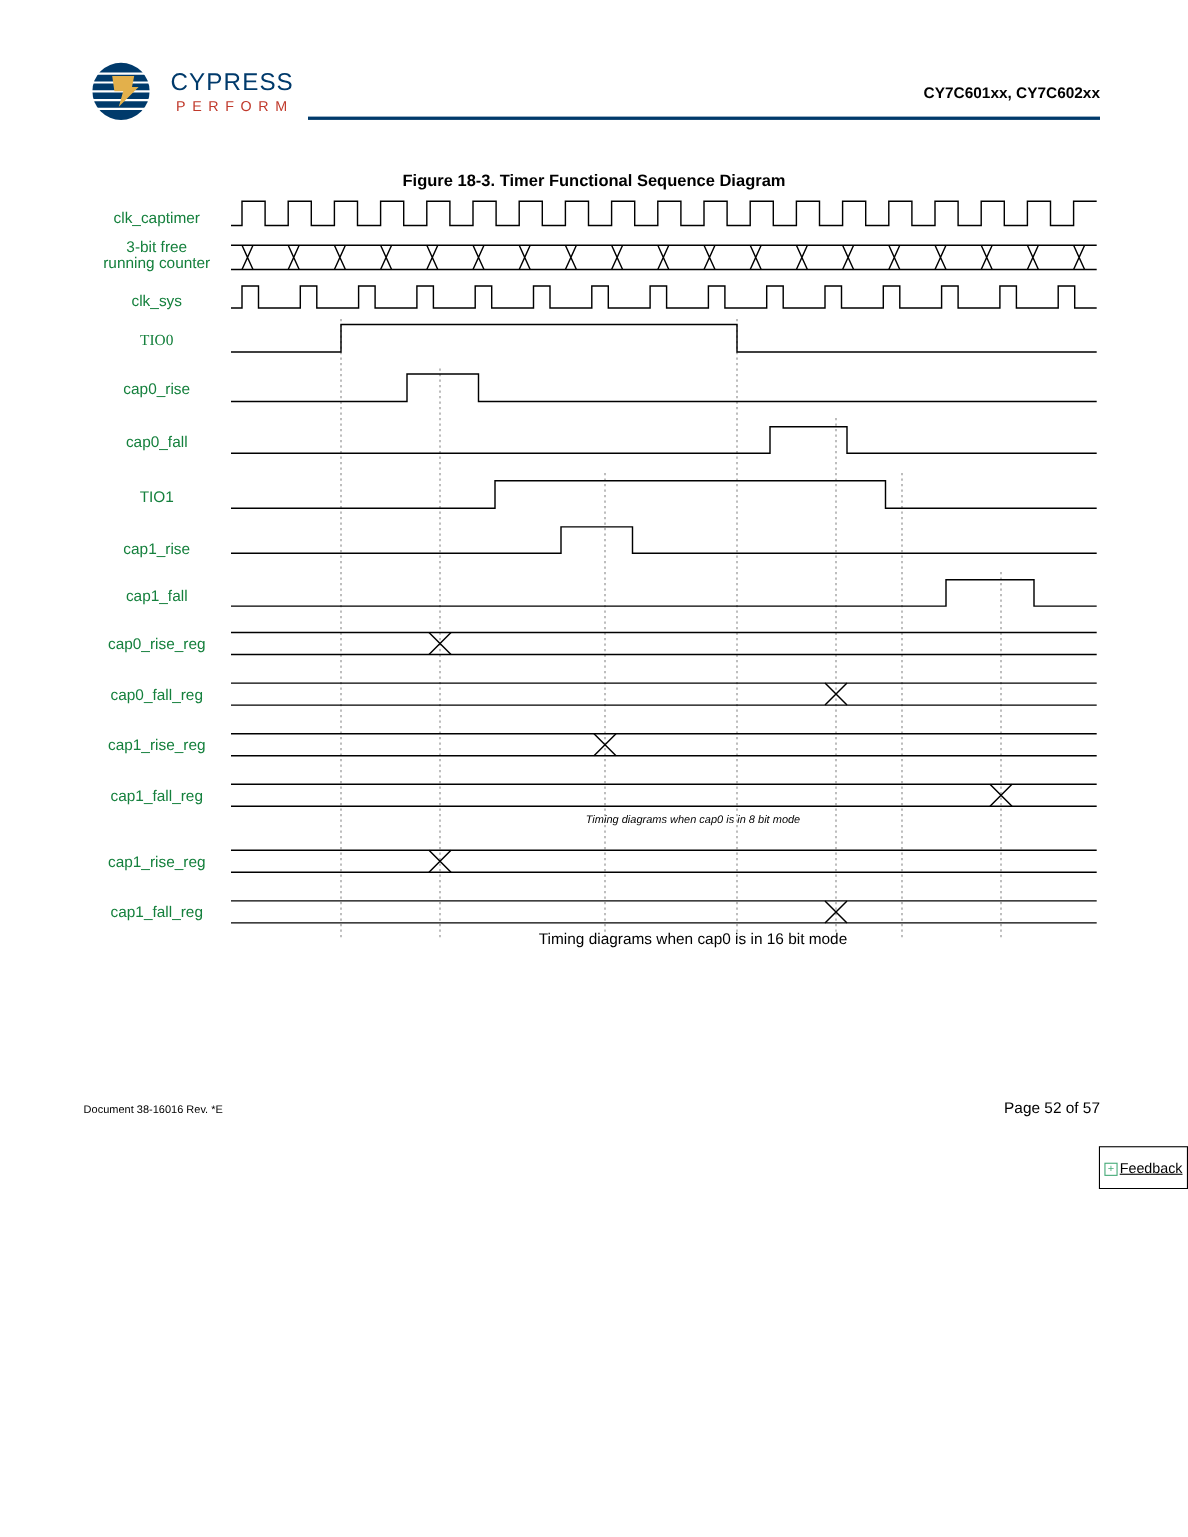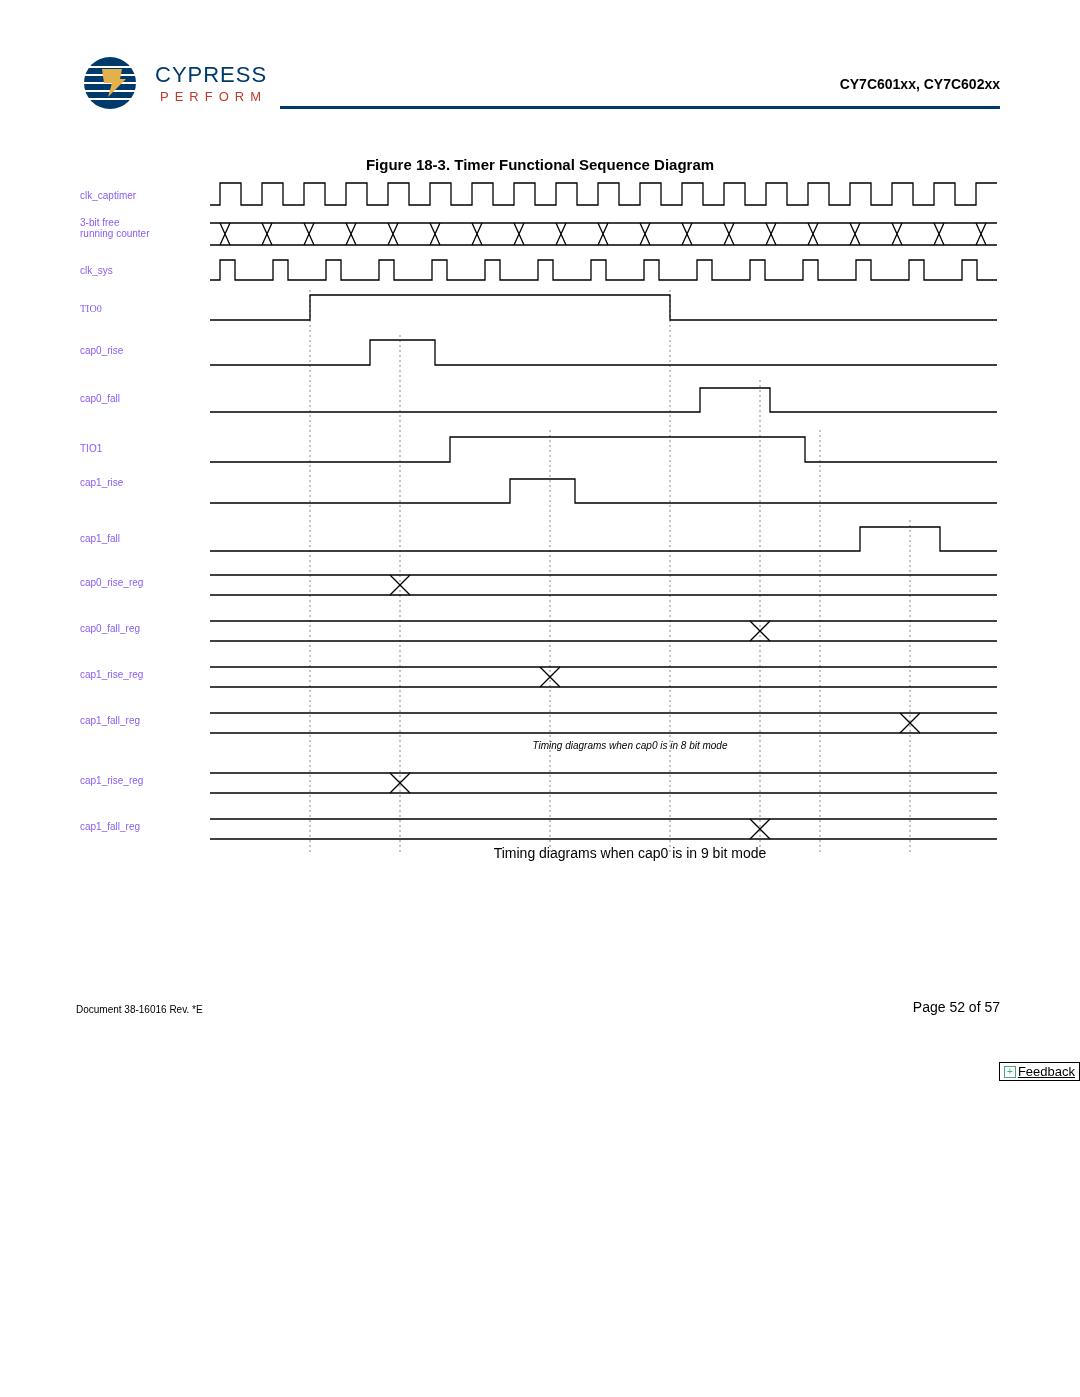--- a/index.html
+++ b/index.html
@@ -11,31 +11,31 @@
   .logo-text1 { font-size:22px; font-weight:400; letter-spacing:1px; color:#003a6b; position:absolute; left:75px; top:7px; }
   .logo-text2 { font-size:13px; letter-spacing:6px; color:#c0392b; position:absolute; left:80px; top:34px;text-align:center; }
 
   .part-num { position:absolute; right:80px; top:76px; font-weight:bold; font-size:14px; }
   .hr { position:absolute; left:280px; right:80px; top:106px; height:3px; background:#003a6b; }
 
   .fig-title { position:absolute; left:0; right:0; top:156px; text-align:center; font-weight:bold; font-size:15px; }
 
   
   .diag { position:absolute; left:80px; top:175px; width:920px; height:700px; }
-  .sig-label { position:absolute; text-align:left; font-size:10px; color:#8b5cf6; width:125px; }
+  .sig-label { position:absolute; text-align:center; font-size:14px; color:#15803d; width:125px; }
   .svg-abs { position:absolute; }
   .annot8  { position:absolute; font-size:10px; text-align:center;font-style:italic; }
   .annot16 { position:absolute; font-size:14px; text-align:center; }
 
   
   .doc-rev { position:absolute; left:76px; bottom:66px; font-size:10px; }
   .page-no { position:absolute; right:80px; bottom:66px; font-size:14px; }
   .feedback-btn {
     position:absolute; right:0; bottom:0;
-    font-size:13px; border:1px solid #000; padding:1px 4px;
+    font-size:13px; border:1px solid #000; padding:11px 4px;
     text-decoration:underline; background:#fff; cursor:pointer;
   }
   .plus-icon { display:inline-block; border:1px solid #4a7; width:10px; height:10px;
     line-height:10px; text-align:center; font-size:10px; color:#4a7; margin-right:2px; vertical-align:1px;}
 </style>
 </head>
 <body>
 
 <div class="page">
 
@@ -63,21 +63,21 @@
   <div class="diag">
 
     <span class="sig-label" style="top:15px;">clk_captimer</span>
     <span class="sig-label" style="top:42px; white-space:pre-line; line-height:1.1;">3-bit free
 running counter</span>
     <span class="sig-label" style="top:90px;">clk_sys</span>
     <span class="sig-label" style="top:128px;font-family:Liberation Serif, serif;">TIO0</span>
     <span class="sig-label" style="top:170px;">cap0_rise</span>
     <span class="sig-label" style="top:218px;">cap0_fall</span>
     <span class="sig-label" style="top:268px;">TIO1</span>
-    <span class="sig-label" style="top:302px;">cap1_rise</span>
+    <span class="sig-label" style="top:316px;">cap1_rise</span>
     <span class="sig-label" style="top:358px;">cap1_fall</span>
     <span class="sig-label" style="top:402px;">cap0_rise_reg</span>
     <span class="sig-label" style="top:448px;">cap0_fall_reg</span>
     <span class="sig-label" style="top:494px;">cap1_rise_reg</span>
     <span class="sig-label" style="top:540px;">cap1_fall_reg</span>
     <span class="sig-label" style="top:600px;">cap1_rise_reg</span>
     <span class="sig-label" style="top:646px;">cap1_fall_reg</span>
 
     <svg class="svg-abs" style="left:130px; top:0;" width="790" height="700">
 
@@ -170,21 +170,21 @@
         <path d="M180 598 L200 618 M180 618 L200 598"></path>
 
         <line x1="0" y1="644" x2="787" y2="644"></line>
         <line x1="0" y1="664" x2="787" y2="664"></line>
         <path d="M540 644 L560 664 M540 664 L560 644"></path>
 
       </g>
     </svg>
 
     <span class="annot8" style="left:350px; top:565px; width:400px;">Timing diagrams when cap0 is in 8 bit mode</span>
-    <span class="annot16" style="left:350px; top:670px; width:400px;">Timing diagrams when cap0 is in 9 bit mode</span>
+    <span class="annot16" style="left:350px; top:670px; width:400px;">Timing diagrams when cap0 is in 16 bit mode</span>
   </div>
 
   <div class="doc-rev">Document 38-16016 Rev. *E</div>
   <div class="page-no">Page 52 of 57</div>
   <div class="feedback-btn">
     <span class="plus-icon">+</span><span>Feedback</span>
   </div>
 
 </div>
 

